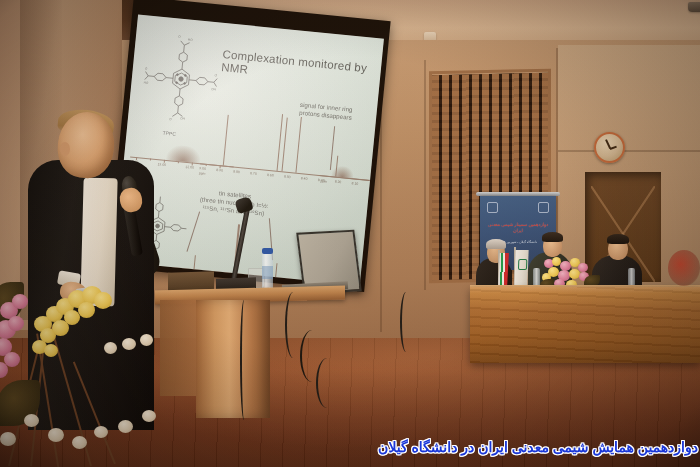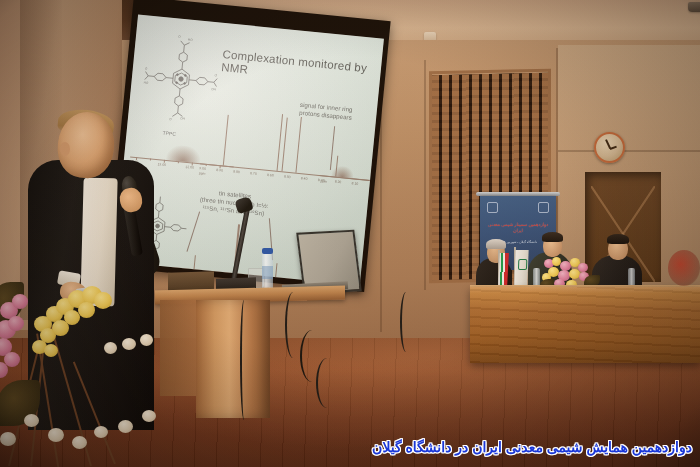--- a/index.html
+++ b/index.html
@@ -567,21 +567,21 @@
       -1px  1px 0 #fff,  1px  1px 0 #fff,
        0   -1px 0 #fff,  0    1px 0 #fff,
       -1px  0   0 #fff,  1px  0   0 #fff;
   }
   .caption-left {
     left: 20px;
     font-size: 15px;
     letter-spacing: .2px;
   }
   .caption-right {
-    right: 8px;
+    right: 2px;
     font-size: 14px;
     direction: rtl;
   }
 </style>
 </head>
 <body>
 
 <div id="scene">
 
   <div class="ceiling"></div>

